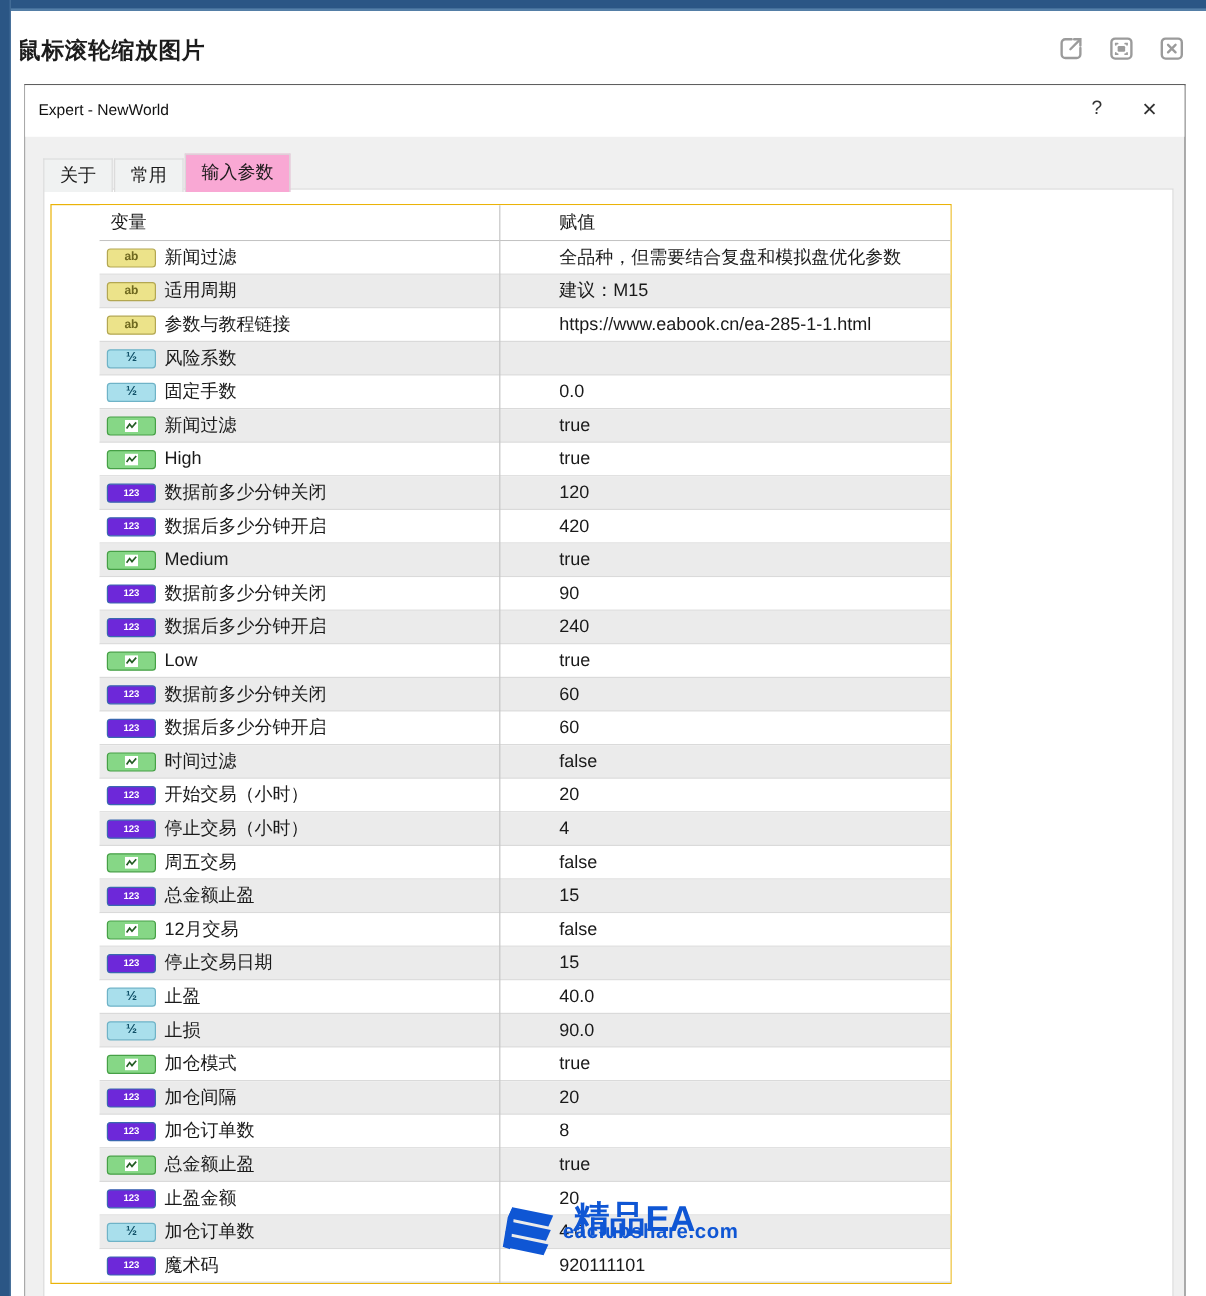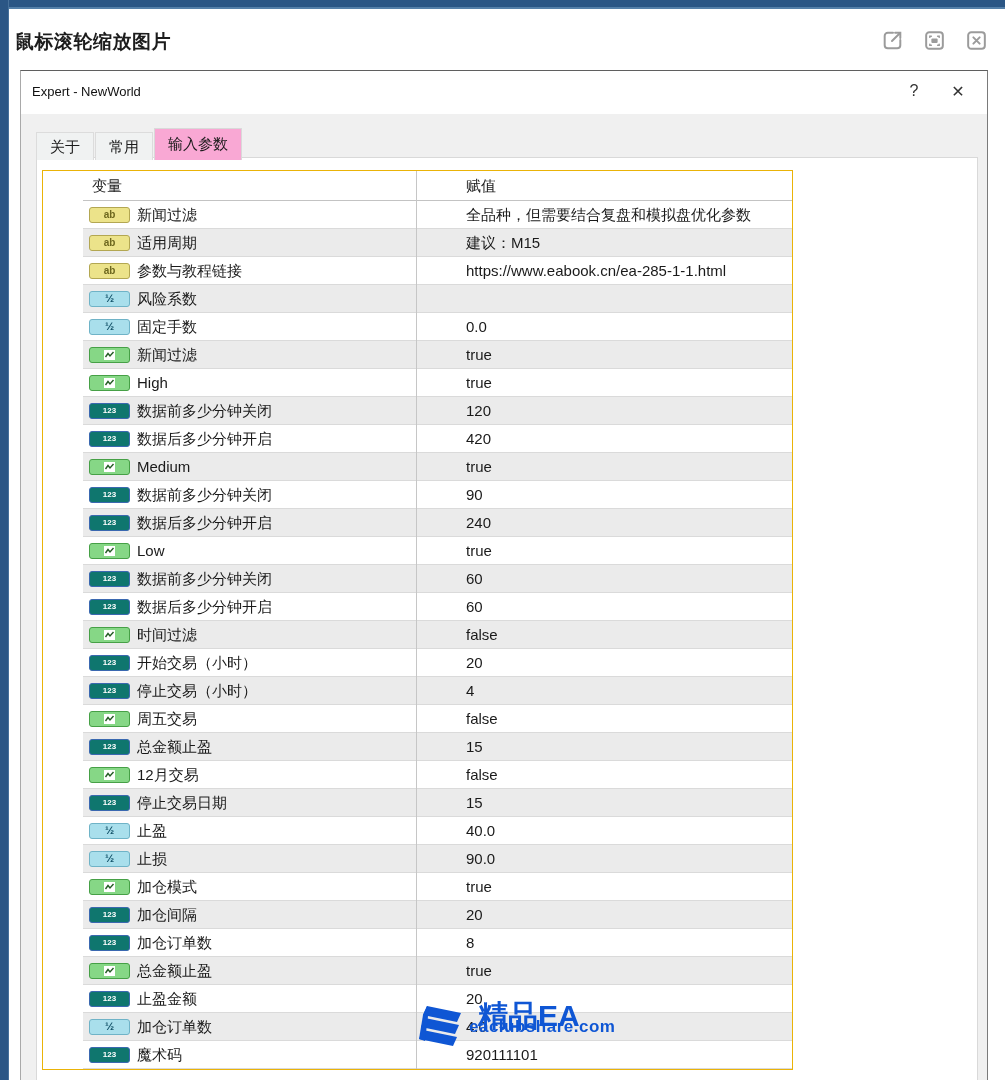--- a/index.html
+++ b/index.html
@@ -55,21 +55,21 @@
     background:#ffffff; border-bottom:1px solid #dadada; cursor:default; }
   .trow.alt { background:#ebebeb; }
   .cell-name { width:373px; display:flex; align-items:center; overflow:hidden; white-space:nowrap; }
   .cell-value { flex:1; padding-left:10px; overflow:hidden; white-space:nowrap; }
 
   
   .ticon { width:41px; height:16px; flex:none; margin:0 7px 0 6px; border-radius:3px;
     display:inline-flex; align-items:center; justify-content:center; font-weight:bold; }
   .t-string { background:#ece38a; border:1px solid #b3a752; color:#6e681f; font-size:10px; }
   .t-double { background:#a9dfec; border:1px solid #6fb3c7; color:#0f4f66; font-size:11px; }
-  .t-int { background:#0f766e; border:1px solid #3a68b0; color:#ffffff; font-size:8px;text-align:center; }
+  .t-int { background:#6d28d9; border:1px solid #3a68b0; color:#ffffff; font-size:8px;text-align:center; }
   .t-bool { background:#86d786; border:1px solid #46a046; }
 
   
   .watermark { position:absolute; left:413px; top:993px; width:240px; height:70px;
     z-index:5; pointer-events:none; }
   .wm-books { position:absolute; left:4px; top:7px; }
   .wm-brand { position:absolute; left:65px; top:3px; font-size:30px; font-weight:bold; }
   .wm-site { position:absolute; left:56px; top:24px; font-size:17px; font-weight:bold;
     letter-spacing:0.5px; }
 </style>

